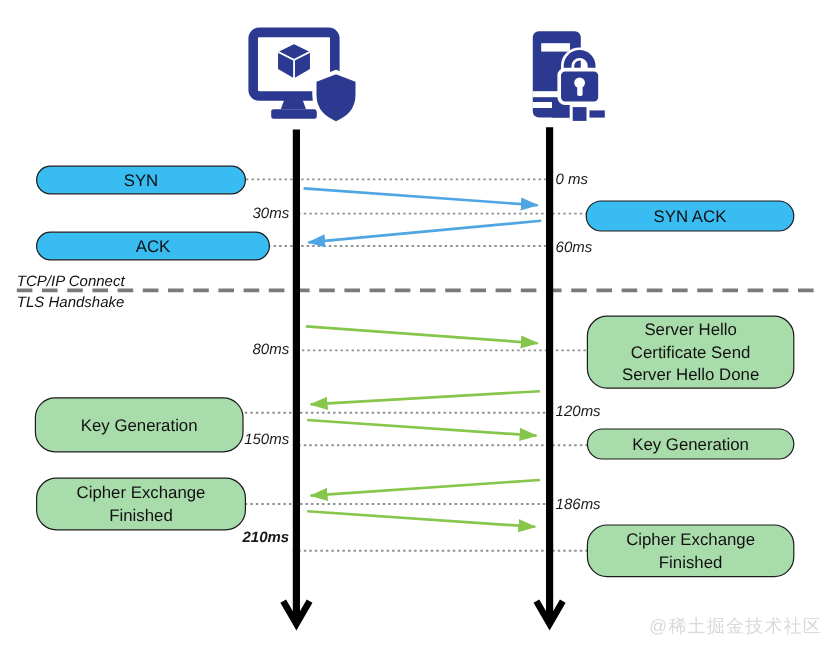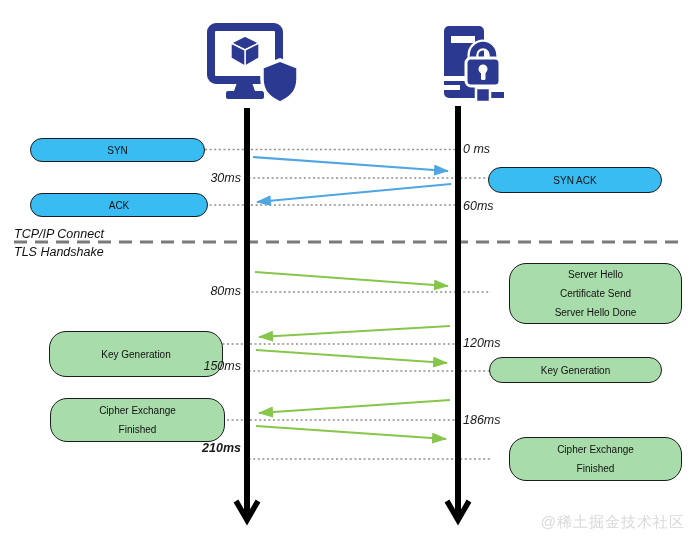--- a/index.html
+++ b/index.html
@@ -6,30 +6,30 @@
   .stage{
     position:relative;width:695px;height:552px;background:#fff;overflow:hidden;
     font-family:"Liberation Sans","DejaVu Sans",sans-serif;color:#111;
   }
   .stage svg{display:block;}
   #overlay{position:absolute;left:0;top:0;}
   .icon{position:absolute;}
 
   .pill{
     position:absolute;display:flex;flex-direction:column;align-items:center;justify-content:center;
-    border:1.6px solid #1c1c1c;font-size:10px;line-height:19px;text-align:center;color:#111;
+    border:1.6px solid #1c1c1c;font-size:14px;line-height:19px;text-align:center;color:#111;
     box-sizing:border-box;
   }
   .pill.blue{background:#38bcf2;}
   .pill.green{background:#a9dcab;}
   .pill.round{border-radius:14px;}
-  .pill.round2{border-radius:17px;margin-left:20px;}
+  .pill.round2{border-radius:17px;}
 
   .p-syn        {left:30px;  top:138px; width:175px; height:24px;}
-  .p-ack        {left:30px;  top:193px; width:178px; height:24px;}
+  .p-ack        {left:30px;  top:193px; width:195px; height:24px;}
   .p-chello     {left:30px;  top:278px; width:174px; height:26px;}
   .p-cke        {left:29px;  top:331px; width:174px; height:46px;}
   .p-cipher-l   {left:30px;  top:398px; width:175px; height:44px;}
   .p-synack     {left:488px; top:167px; width:174px; height:26px;}
   .p-shello     {left:489px; top:263px; width:173px; height:61px;}
   .p-keygen     {left:489px; top:357px; width:173px; height:26px;}
   .p-cipher-r   {left:489px; top:437px; width:173px; height:44px;}
 
   .ts{
     position:absolute;font-style:italic;font-size:12.5px;color:#1a1a1a;white-space:nowrap;

